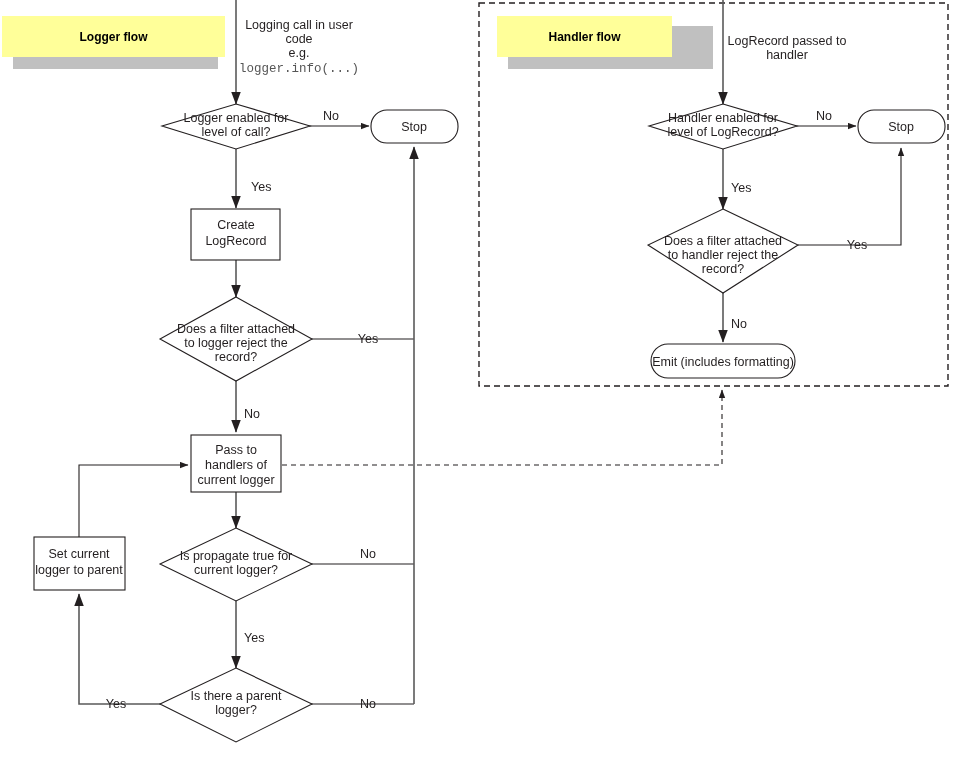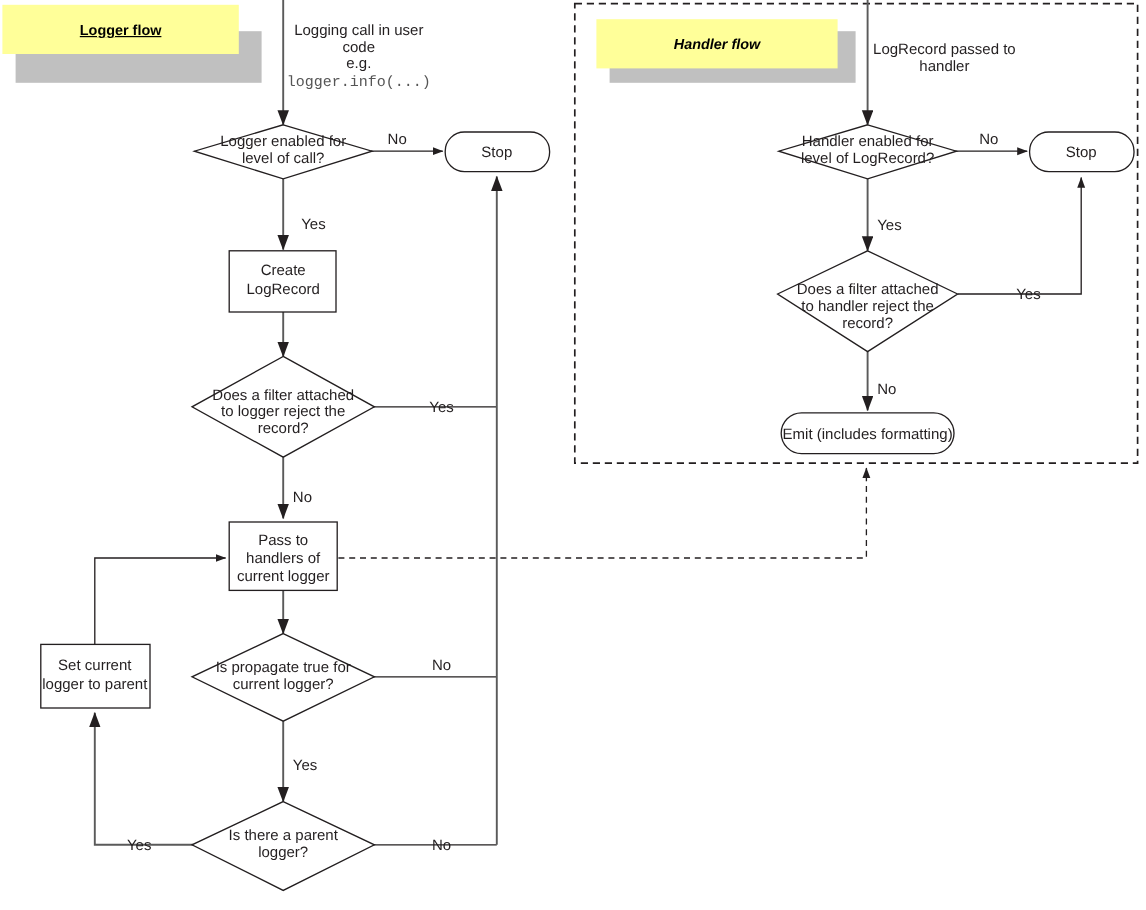--- a/index.html
+++ b/index.html
@@ -81,26 +81,26 @@
     stroke-width: 1.4;
     stroke-dasharray: 6 4;
   }
 </style>
 </head>
 <body>
 
 <div id="canvas">
 
   <div class="banner-shadow" style="left:13px; top:26px; width:205px; height:43px;"></div>
-  <div class="banner" style="left:2px; top:4px; width:197px; height:41px;text-decoration:underline;">
+  <div class="banner" style="left:2px; top:16px; width:223px; height:41px;">
     <span>Logger flow</span>
   </div>
 
   <div class="banner-shadow" style="left:508px; top:26px; width:205px; height:43px;"></div>
-  <div class="banner" style="left:497px; top:16px; width:201px; height:41px;font-style:italic;">
+  <div class="banner" style="left:497px; top:16px; width:175px; height:41px;">
     <span>Handler flow</span>
   </div>
 
   <svg class="flow" viewBox="0 0 955 758">
     <defs>
       <marker id="arrow" markerWidth="9" markerHeight="9" refX="7.6" refY="3" orient="auto" markerUnits="strokeWidth">
         <path d="M0,0 L0,6 L8,3 z" fill="#231f20"></path>
       </marker>
       <marker id="arrowthin" markerWidth="9" markerHeight="9" refX="7.6" refY="3" orient="auto" markerUnits="strokeWidth">
         <path d="M0,0 L0,6 L8,3 z" fill="#231f20"></path>

